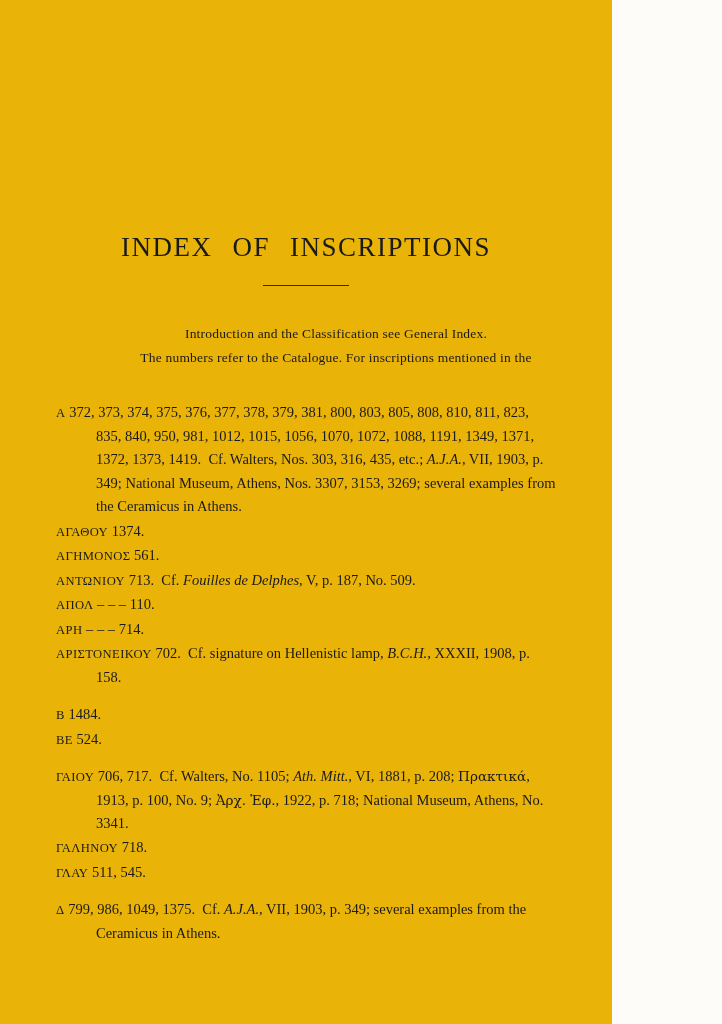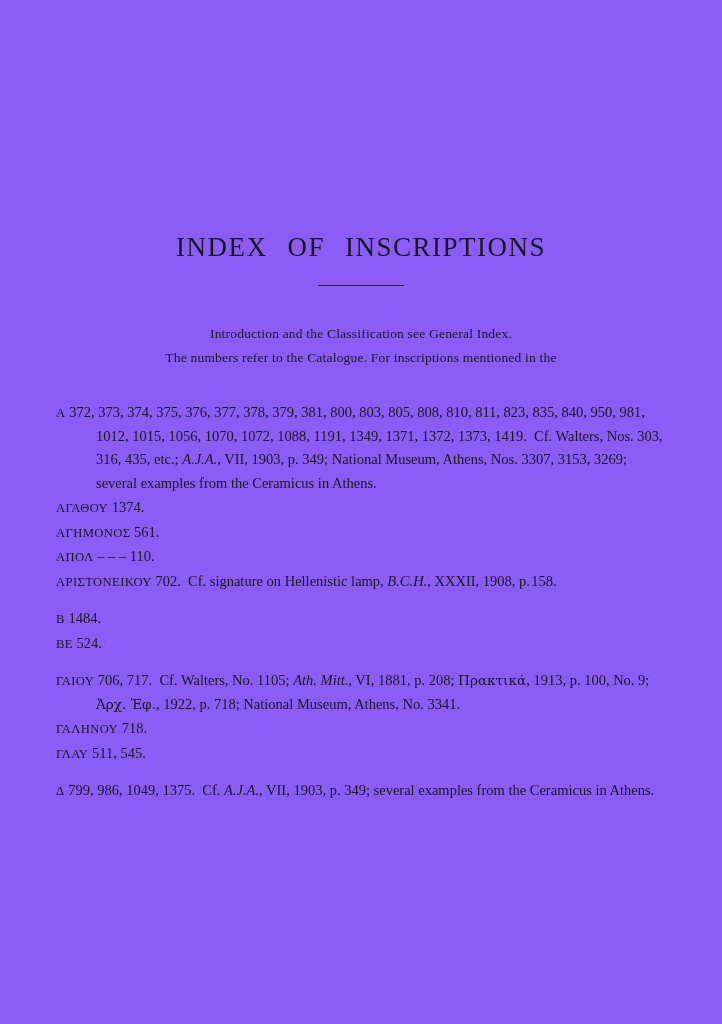--- a/index.html
+++ b/index.html
@@ -9,23 +9,23 @@
   body {
     width: 722px;
     height: 1024px;
     background: #fdfcf8;
     font-family: "Liberation Serif", serif;
     color: #1a1a1a;
     overflow: hidden;
   }
   .page {
     position: relative;
-    width: 722px;
+    width: 612px;
     height: 1024px;
-    background: #8b5cf6;
+    background: #eab308;
     box-sizing: border-box;
     padding: 0 56px;
   }
   .title {
     text-align: center;
     font-size: 27px;
     letter-spacing: 1.5px;
     font-weight: normal;
     margin: 0;
     padding-top: 232px;
@@ -104,26 +104,34 @@
       <span class="lemma">ΑΓΑΘΟΥ</span>
       <span class="body-txt">1374.</span>
     </p>
 
 
     <p class="entry">
       <span class="lemma">ΑΓΗΜΟΝΟΣ</span>
       <span class="body-txt">561.</span>
     </p>
 
+    <p class="entry">
+      <span class="lemma">ΑΝΤΩΝΙΟΥ</span>
+      <span class="body-txt">713.&nbsp; Cf. <span class="it">Fouilles de Delphes,</span> V, p. 187, No. 509.</span>
+    </p>
 
     <p class="entry">
       <span class="lemma">ΑΠΟΛ</span>
       <span class="body-txt">– – – 110.</span>
     </p>
 
+    <p class="entry">
+      <span class="lemma">ΑΡΗ</span>
+      <span class="body-txt">– – – 714.</span>
+    </p>
 
     <p class="entry">
       <span class="lemma">ΑΡΙΣΤΟΝΕΙΚΟΥ</span>
       <span class="body-txt">702.&nbsp; Cf. signature on Hellenistic lamp, <span class="it">B.C.H.</span>, XXXII, 1908, p. 158.</span>
     </p>
 
     <div class="group-gap"></div>
 
     <p class="entry">
       <span class="lemma">Β</span>

